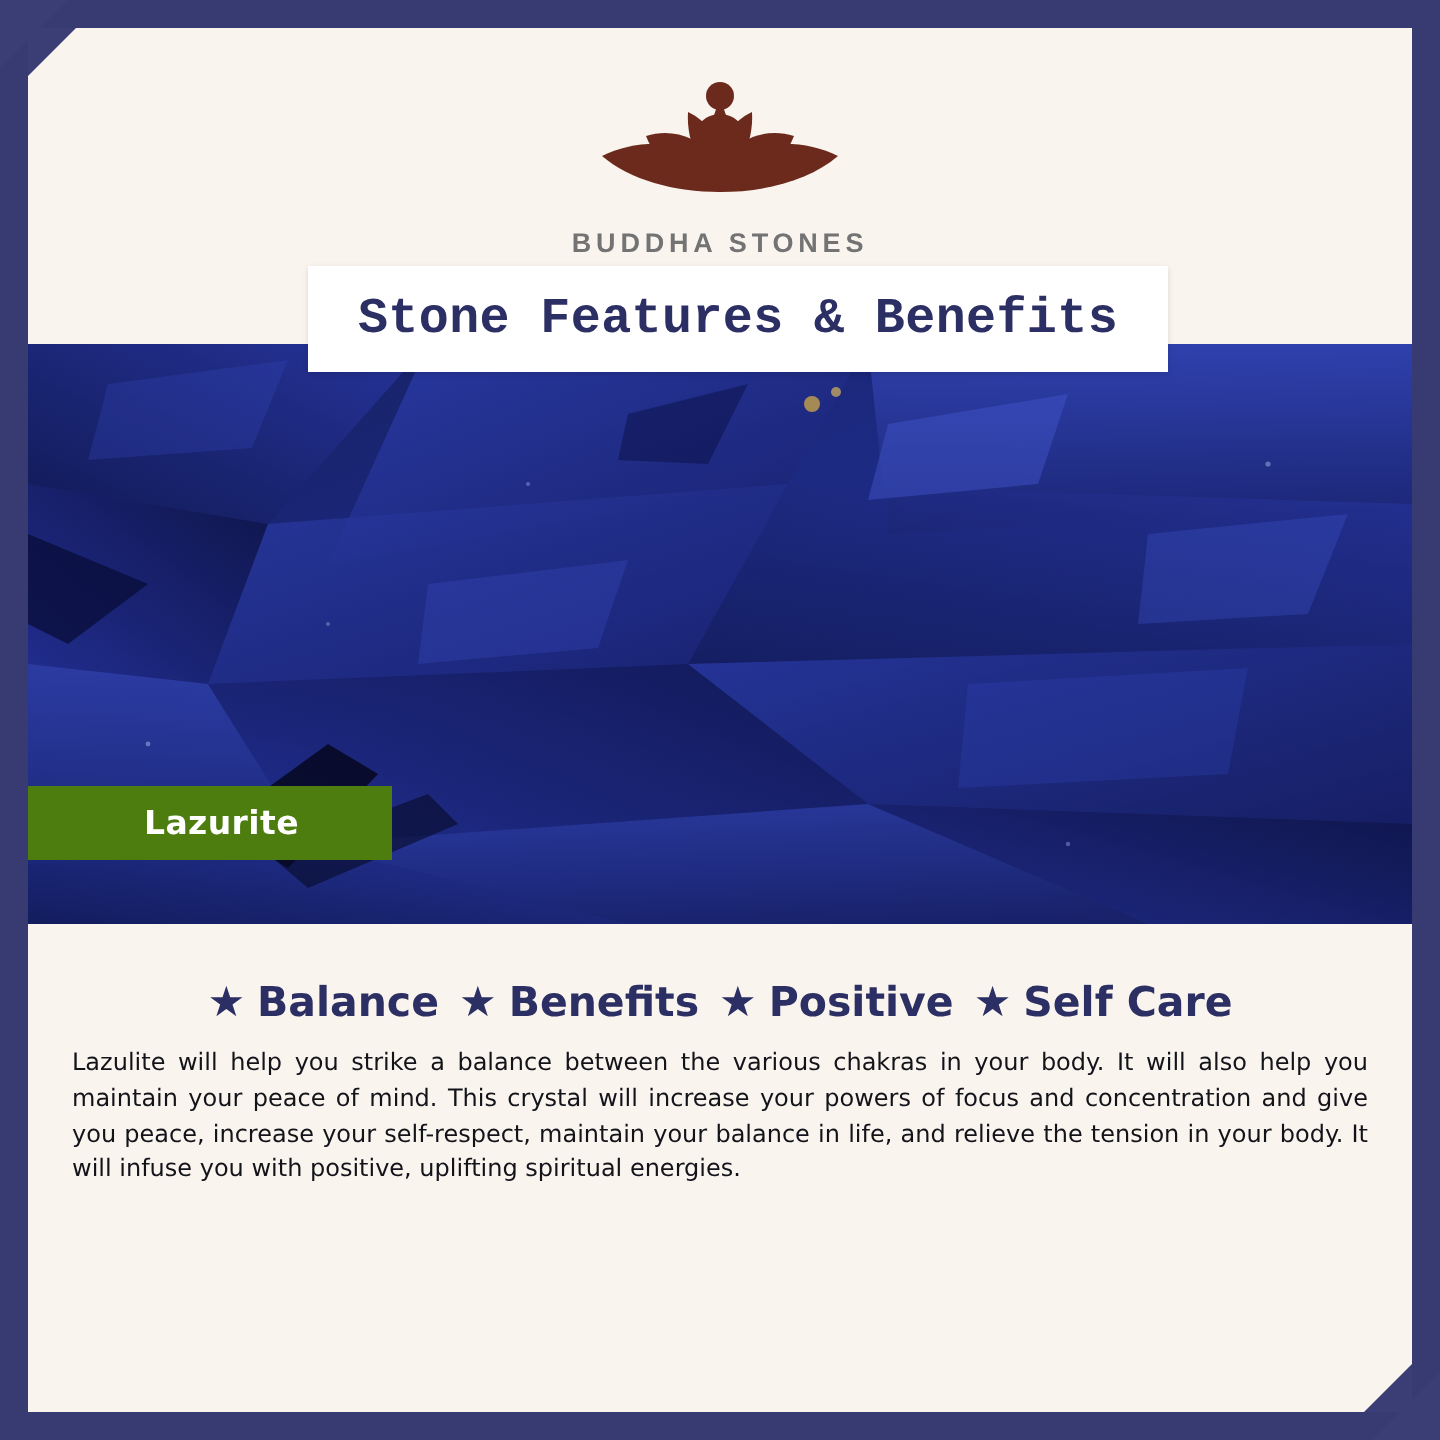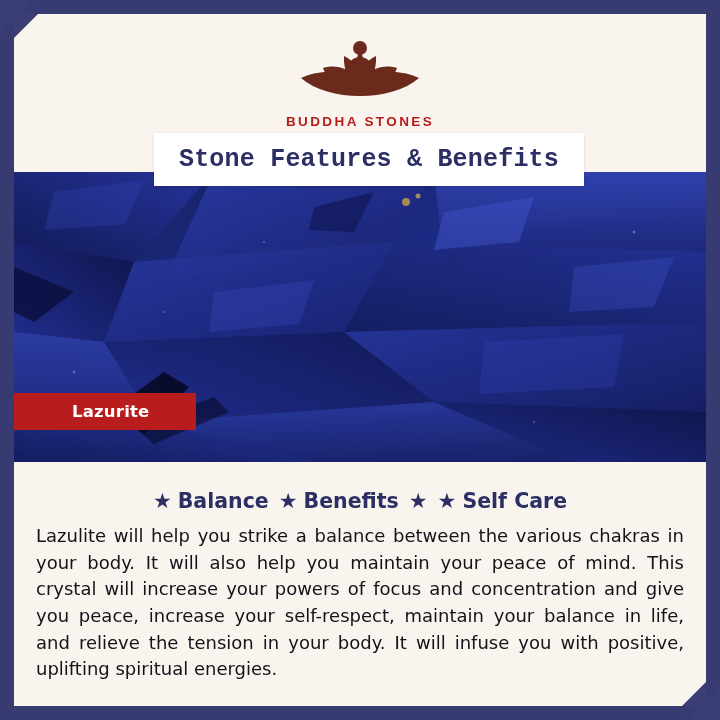--- a/index.html
+++ b/index.html
@@ -73,21 +73,21 @@
     text-align: center;
   }
   .logo-mark {
     display: block;
     margin: 0 auto;
   }
   .brand-name {
     margin-top: 2px;
     font-size: 13.5px;
     letter-spacing: 2.4px;
-    color: #b91c1c;
+    color: #737373;
     font-weight: 700;
     font-family: "Liberation Sans", sans-serif;
   }
 
   
   .title-banner {
     position: absolute;
     top: 119px;
     left: 140px;
     width: 430px;
@@ -119,21 +119,21 @@
   }
   .hero-svg { display: block; width: 692px; height: 290px; }
 
   
   .stone-tag {
     position: absolute;
     left: 14px;
     top: 393px;
     height: 37px;
     min-width: 182px;
-    background: #b91c1c;
+    background: #4d7c0f;
     display: flex;
     align-items: center;
     padding-left: 58px;
     padding-right: 22px;
     box-sizing: border-box;
     z-index: 7;
   }
   .stone-tag span {
     color: #ffffff;
     font-size: 16.5px;
@@ -168,21 +168,21 @@
     font-size: 20.5px;
   }
   .kw .star {
     color: #2c2f63;
     font-size: 21px;
     line-height: 1;
   }
   .body-copy {
     margin: 10px 22px 0 22px;
     font-family: "DejaVu Sans", sans-serif;
-    font-size: 18px;
+    font-size: 12px;
     line-height: 1.48;
     color: #13131a;
     text-align: justify;
     text-justify: inter-word;
     hyphens: auto;
   }
 </style>
 </head>
 <body>
 
@@ -289,20 +289,21 @@
         <div class="kw">
           <span class="star">★</span>
           <span>Balance</span>
         </div>
         <div class="kw">
           <span class="star">★</span>
           <span>Benefits</span>
         </div>
         <div class="kw">
           <span class="star">★</span>
+          <span>Positive</span>
         </div>
         <div class="kw">
           <span class="star">★</span>
           <span>Self Care</span>
         </div>
       </div>
       <p class="body-copy">Lazulite will help you strike a balance between the various chakras in your body. It will also help you maintain your peace of mind. This crystal will increase your powers of focus and concentration and give you peace, increase your self-respect, maintain your balance in life, and relieve the tension in your body. It will infuse you with positive, uplifting spiritual energies.</p>
     </div>
 
     <div class="cut-tl"></div>

